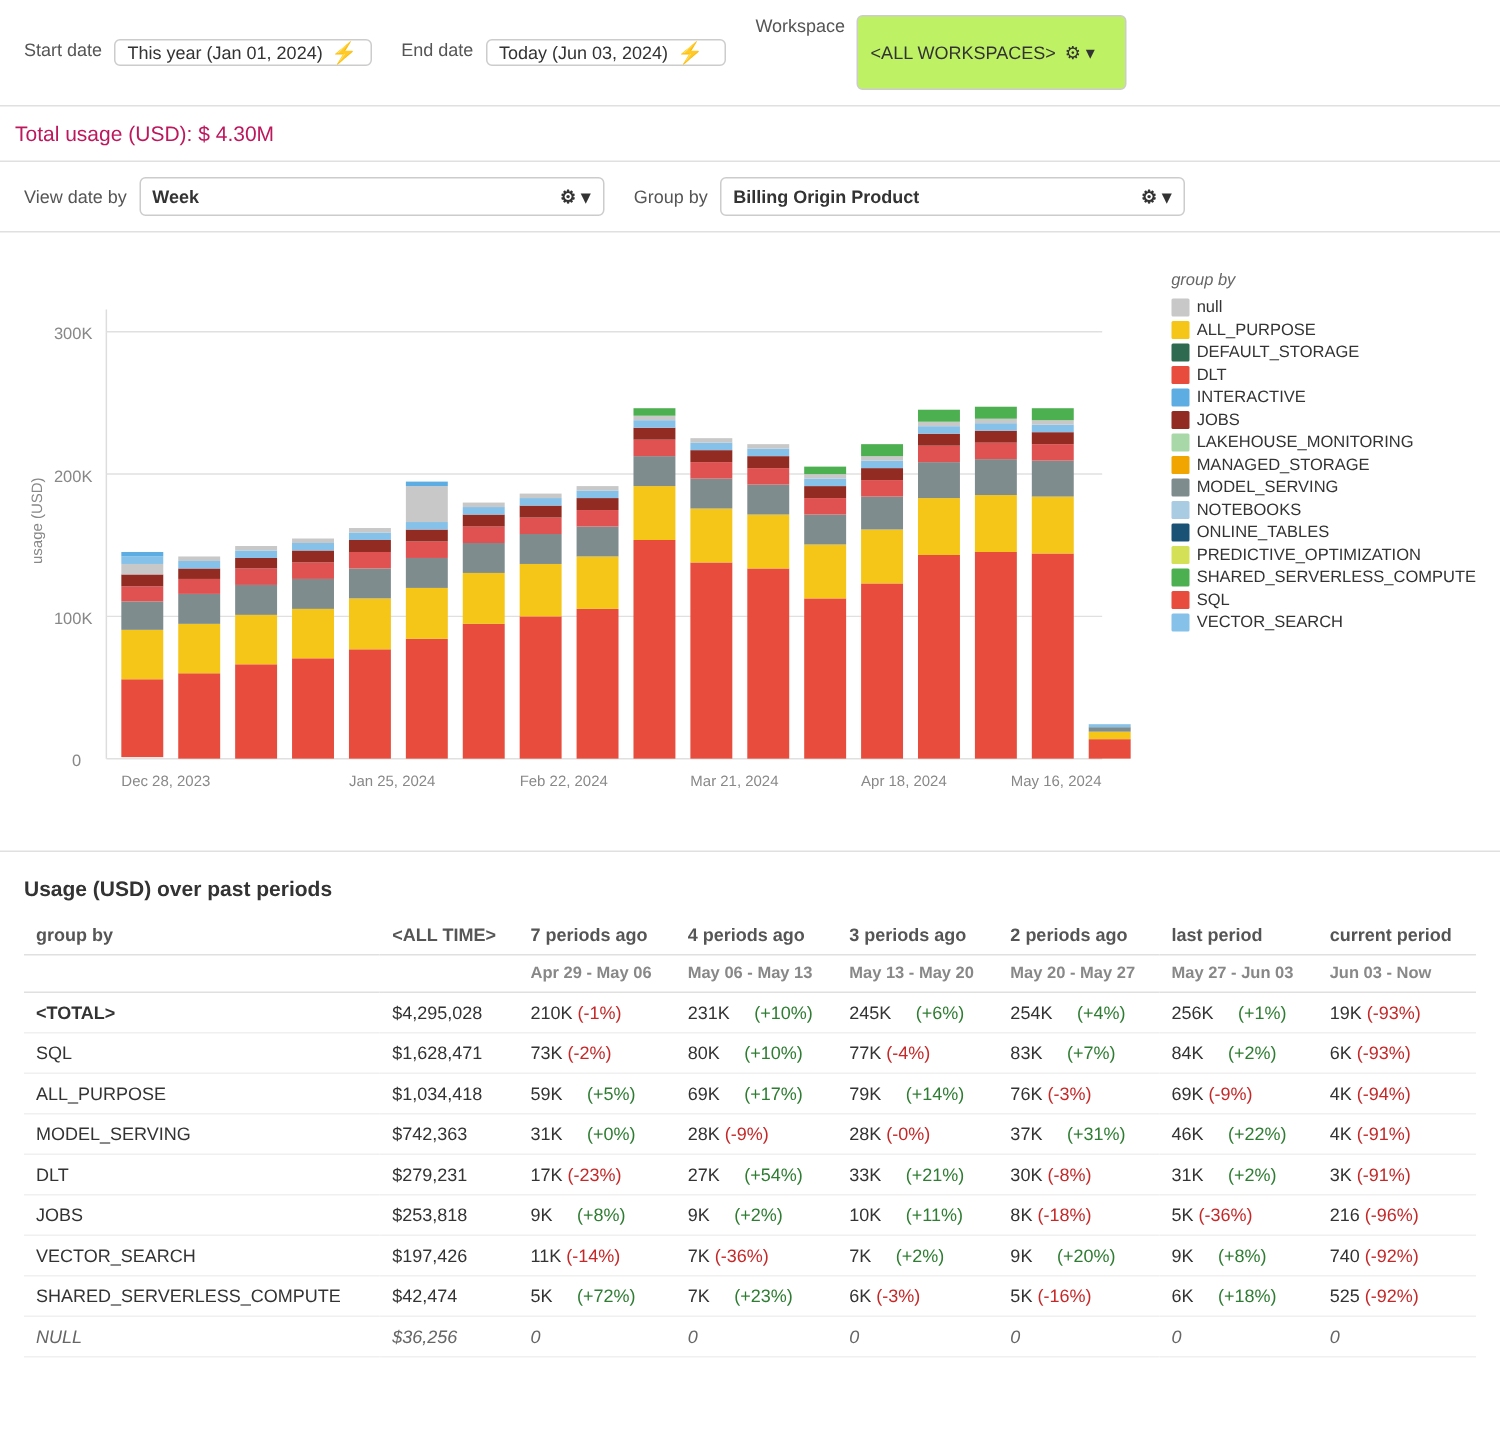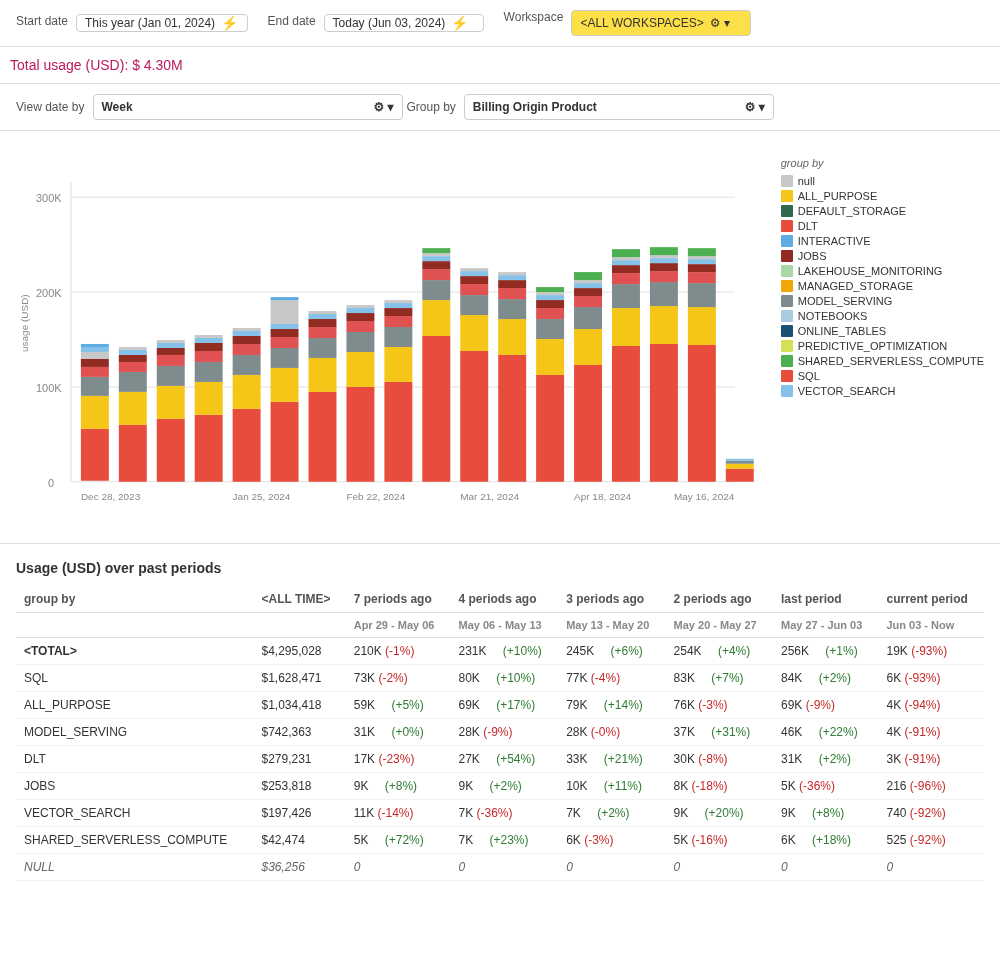--- a/index.html
+++ b/index.html
@@ -3,25 +3,25 @@
   <meta charset="utf-8">
   <style>
     * { box-sizing: border-box; margin: 0; padding: 0; }
     body { font-family: -apple-system, BlinkMacSystemFont, 'Segoe UI', sans-serif; font-size: 13px; background: #fff; color: #333; }
     
     .top-bar { display: flex; align-items: center; padding: 10px 16px; border-bottom: 1px solid #e0e0e0; gap: 20px; flex-wrap: wrap; }
     .filter-group { display: flex; align-items: flex-start; gap: 8px; }
     .filter-label { font-size: 12px; color: #555; white-space: nowrap; }
     .filter-input { display: flex; align-items: center; border: 1px solid #ccc; border-radius: 4px; padding: 0 8px; background: #fff; gap: 6px; min-width: 160px; font-size: 12px; }
     .filter-input .lightning { color: #aaa; font-size: 14px; }
-    .workspace-select { display: flex; align-items: center; border: 1px solid #ccc; border-radius: 4px; padding: 5px 8px; background: #fde047; gap: 6px; font-size: 12px; min-width: 180px; }
+    .workspace-select { display: flex; align-items: center; border: 1px solid #ccc; border-radius: 4px; padding: 17px 8px; background: #bef264; gap: 6px; font-size: 12px; min-width: 180px; }
     
     .total-usage { text-align: left; padding: 10px; font-size: 14px; color: #be185d; border-bottom: 1px solid #e0e0e0; }
     
-    .controls-bar { display: flex; align-items: center; padding: 10px 16px; border-bottom: 1px solid #e0e0e0; gap: 4px; }
+    .controls-bar { display: flex; align-items: center; padding: 10px 16px; border-bottom: 1px solid #e0e0e0; gap: 20px; }
     .control-group { display: flex; align-items: center; gap: 8px; }
     .control-label { font-size: 12px; color: #555; }
     .control-select { display: flex; align-items: center; border: 1px solid #ccc; border-radius: 4px; padding: 5px 8px; background: #fff; gap: 6px; font-size: 12px; min-width: 300px; justify-content: space-between; font-weight: bold; }
     
     .chart-section { padding: 16px; border-bottom: 1px solid #e0e0e0; }
     .chart-container { display: flex; gap: 16px; }
     .chart-area { flex: 1; position: relative; height: 380px; }
     .chart-legend { min-width: 200px; font-size: 11px; padding-top: 10px; }
     .legend-title { font-size: 11px; color: #666; margin-bottom: 6px; font-style: italic; }
     .legend-item { display: flex; align-items: center; gap: 5px; margin-bottom: 3px; }

